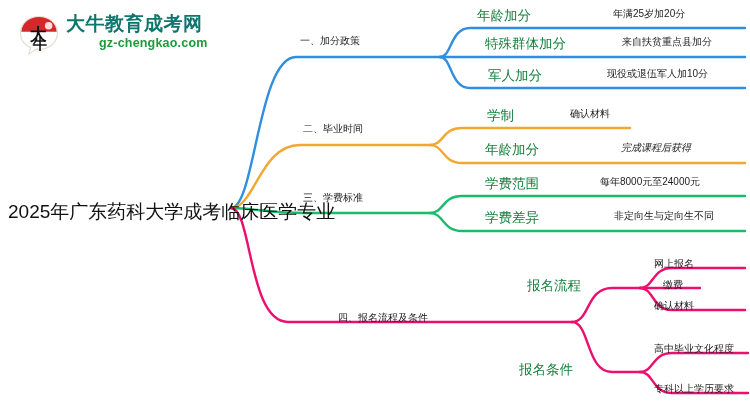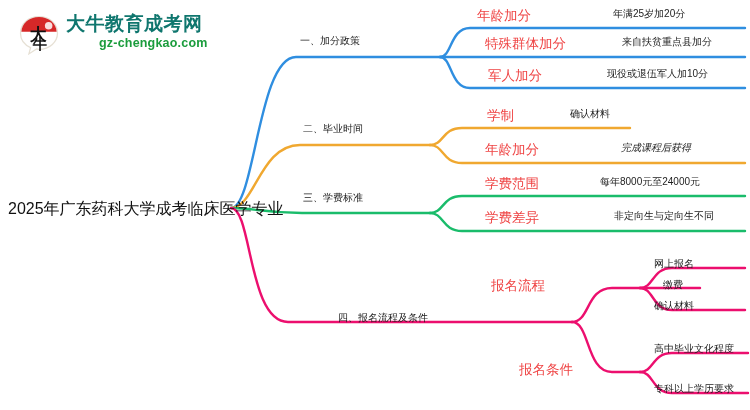--- a/index.html
+++ b/index.html
@@ -67,31 +67,31 @@
   }
 
   
   .node {
     position: absolute;
     white-space: nowrap;
     color: #1c1c1c;
     font-family: "Liberation Sans", "DejaVu Sans", sans-serif;
   }
   .node-root {
-    font-size: 16px;
+    font-size: 19px;
     letter-spacing: 0px;
     color: #111111;
   }
   .node-l1 {
     font-size: 10px;
     color: #1c1c1c;
   }
   .node-l2 {
     font-size: 13.5px;
-    color: #ef4444;
+    color: #15803d;
   }
   .node-l3 {
     font-size: 10px;
     color: #1c1c1c;
   }
 </style>
 </head>
 <body>
 
 <div id="canvas">
@@ -166,21 +166,21 @@
   <div class="node node-l1" style="left:303px; top:191px;">三、学费标准</div>
 
   <div class="node node-l2" style="left:485px; top:175px;">学费范围</div>
   <div class="node node-l3" style="left:600px; top:175px;">每年8000元至24000元</div>
 
   <div class="node node-l2" style="left:485px; top:209px;">学费差异</div>
   <div class="node node-l3" style="left:614px; top:209px;">非定向生与定向生不同</div>
 
   <div class="node node-l1" style="left:338px; top:311px;">四、报名流程及条件</div>
 
-  <div class="node node-l2" style="left:491px; top:277px;">报名流程</div>
+  <div class="node node-l2" style="left:527px; top:277px;">报名流程</div>
   <div class="node node-l2" style="left:519px; top:361px;">报名条件</div>
 
   <div class="node node-l3" style="left:654px; top:257px;">网上报名</div>
   <div class="node node-l3" style="left:663px; top:278px;">缴费</div>
   <div class="node node-l3" style="left:654px; top:299px;">确认材料</div>
 
   <div class="node node-l3" style="left:654px; top:342px;">高中毕业文化程度</div>
   <div class="node node-l3" style="left:654px; top:382px;">专科以上学历要求</div>
 
 </div>

